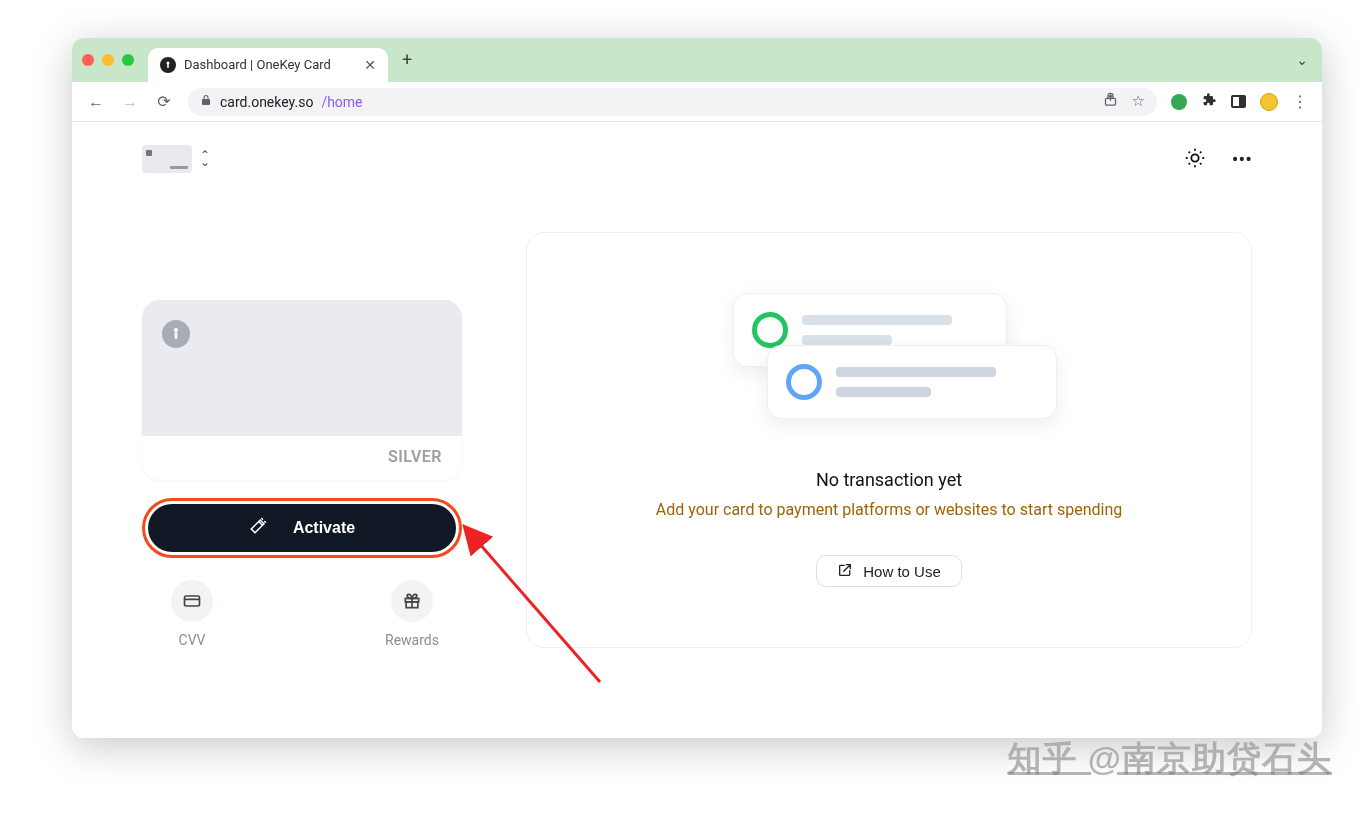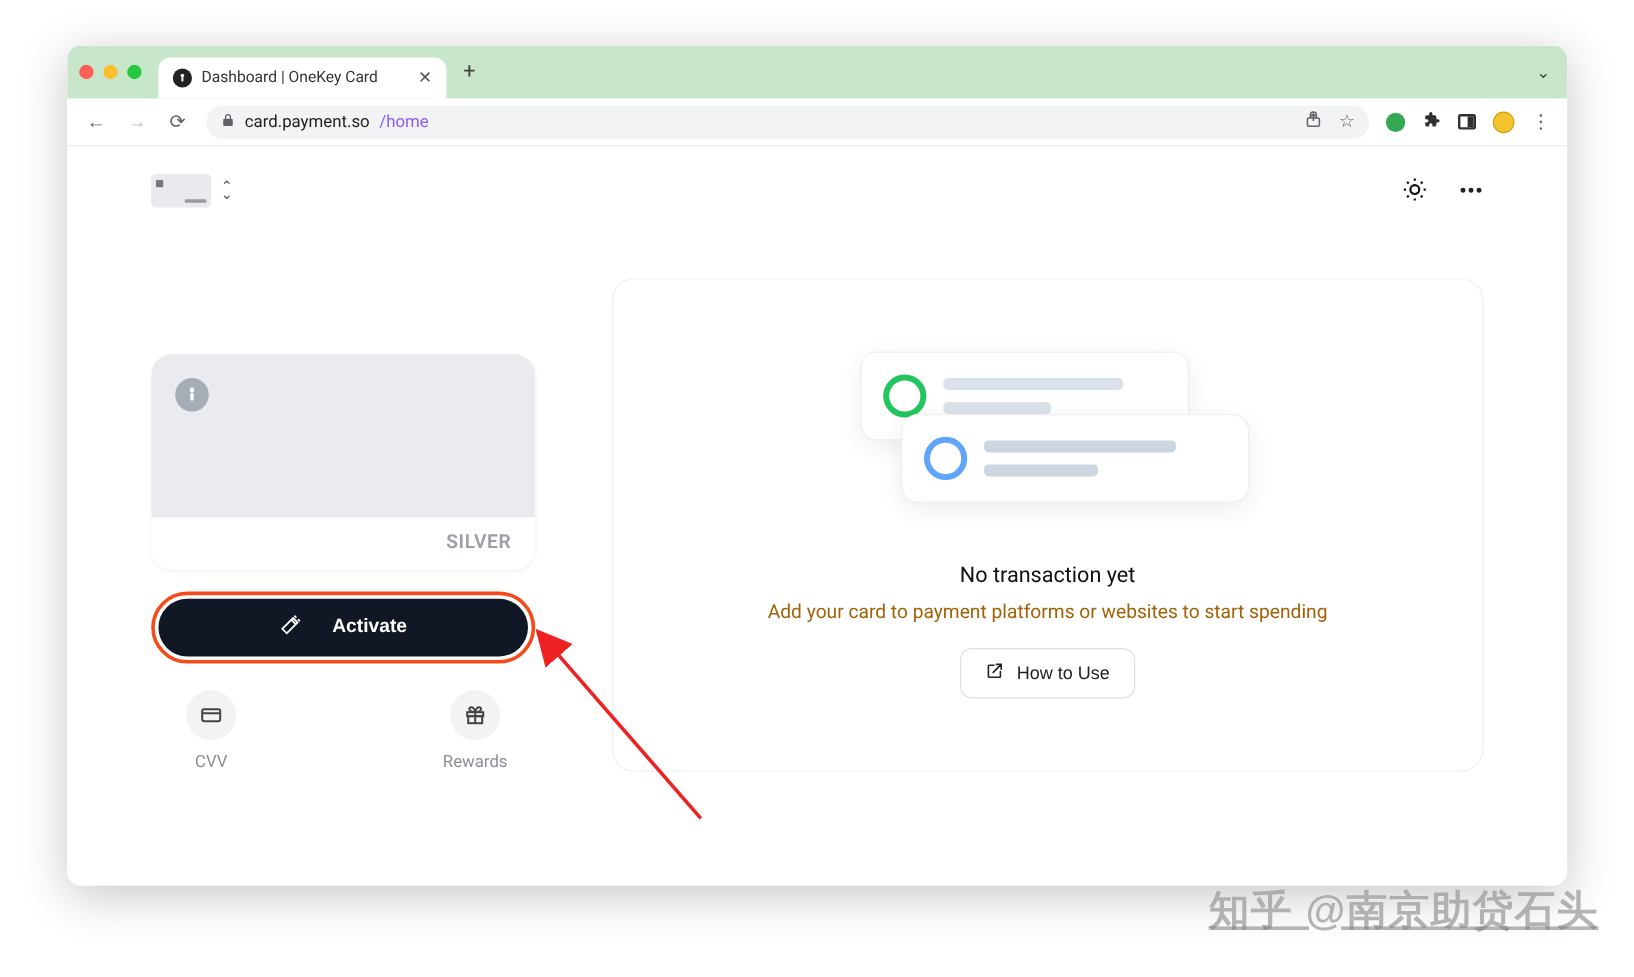--- a/index.html
+++ b/index.html
@@ -5,21 +5,21 @@
   * { box-sizing: border-box; margin: 0; padding: 0; }
   body {
     font-family: -apple-system, BlinkMacSystemFont, "Segoe UI", Roboto, sans-serif;
     background: #fff;
     width: 1362px;
     height: 814px;
     position: relative;
   }
   .browser-window {
     position: absolute;
-    left: 56px;
+    left: 72px;
     top: 38px;
     width: 1250px;
     height: 700px;
     background: #fff;
     border-radius: 12px;
     box-shadow: 0 8px 40px rgba(0,0,0,0.22);
     overflow: hidden;
     display: flex;
     flex-direction: column;
   }
@@ -162,21 +162,21 @@
   .illus-lines span { display:block; height:10px; background:#dbe1e8; border-radius:4px; }
   .illus-lines span:first-child { width:150px; margin-bottom:10px; }
   .illus-lines span:last-child { width:90px; }
   .illus-card.b .illus-lines span { background:#cdd6e0; }
   .illus-card.b .illus-lines span:first-child { width:160px; }
   .illus-card.b .illus-lines span:last-child { width:95px; }
 
   .empty-title { font-size:18px; font-weight:400; color:#111; margin-top:6px; }
   .empty-sub { font-size:16px; color:#a16207; margin-top:10px; text-align:center; }
   .howto-btn {
-    margin-top:21px; height:42px; padding:0 20px;
+    margin-top:36px; height:32px; padding:0 20px;
     border:1px solid #dcdfe3; background:#fff; border-radius:10px;
     display:flex; align-items:center; gap:10px; font-size:15px; color:#222;
     cursor:pointer;
   }
 
   
   .arrow-svg { position:absolute; left:388px; top:400px; width:210px; height:210px; pointer-events:none; }
 
   
   .watermark {
@@ -216,21 +216,21 @@
   <div class="toolbar">
     <div class="nav-btn">←</div>
     <div class="nav-btn disabled">→</div>
     <div class="nav-btn">⟳</div>
     <div class="omnibox">
       <span class="lock-icon">
         <svg width="12" height="12" viewBox="0 0 24 24" fill="#5f6368">
             <path d="M12 2a5 5 0 0 0-5 5v3H6a2 2 0 0 0-2 2v8a2 2 0 0 0 2 2h12a2 2 0 0 0 2-2v-8a2 2 0 0 0-2-2h-1V7a5 5 0 0 0-5-5zm-3 5a3 3 0 1 1 6 0v3H9V7z"></path>
           </svg>
       </span>
-      <span>card.payment.so</span>
+      <span>card.onekey.so</span>
         <span class="url-muted">/home</span>
       <span class="omni-right">
         <span>
           <svg width="15" height="15" viewBox="0 0 24 24" fill="none" stroke="#5f6368" stroke-width="2">
               <path d="M8 10V6a4 4 0 0 1 8 0v4"></path>
               <rect x="4" y="10" width="16" height="11" rx="2"></rect>
               <path d="M12 5v9M9 8l3-3 3 3"></path>
             </svg>
         </span>
         <span>☆</span>

